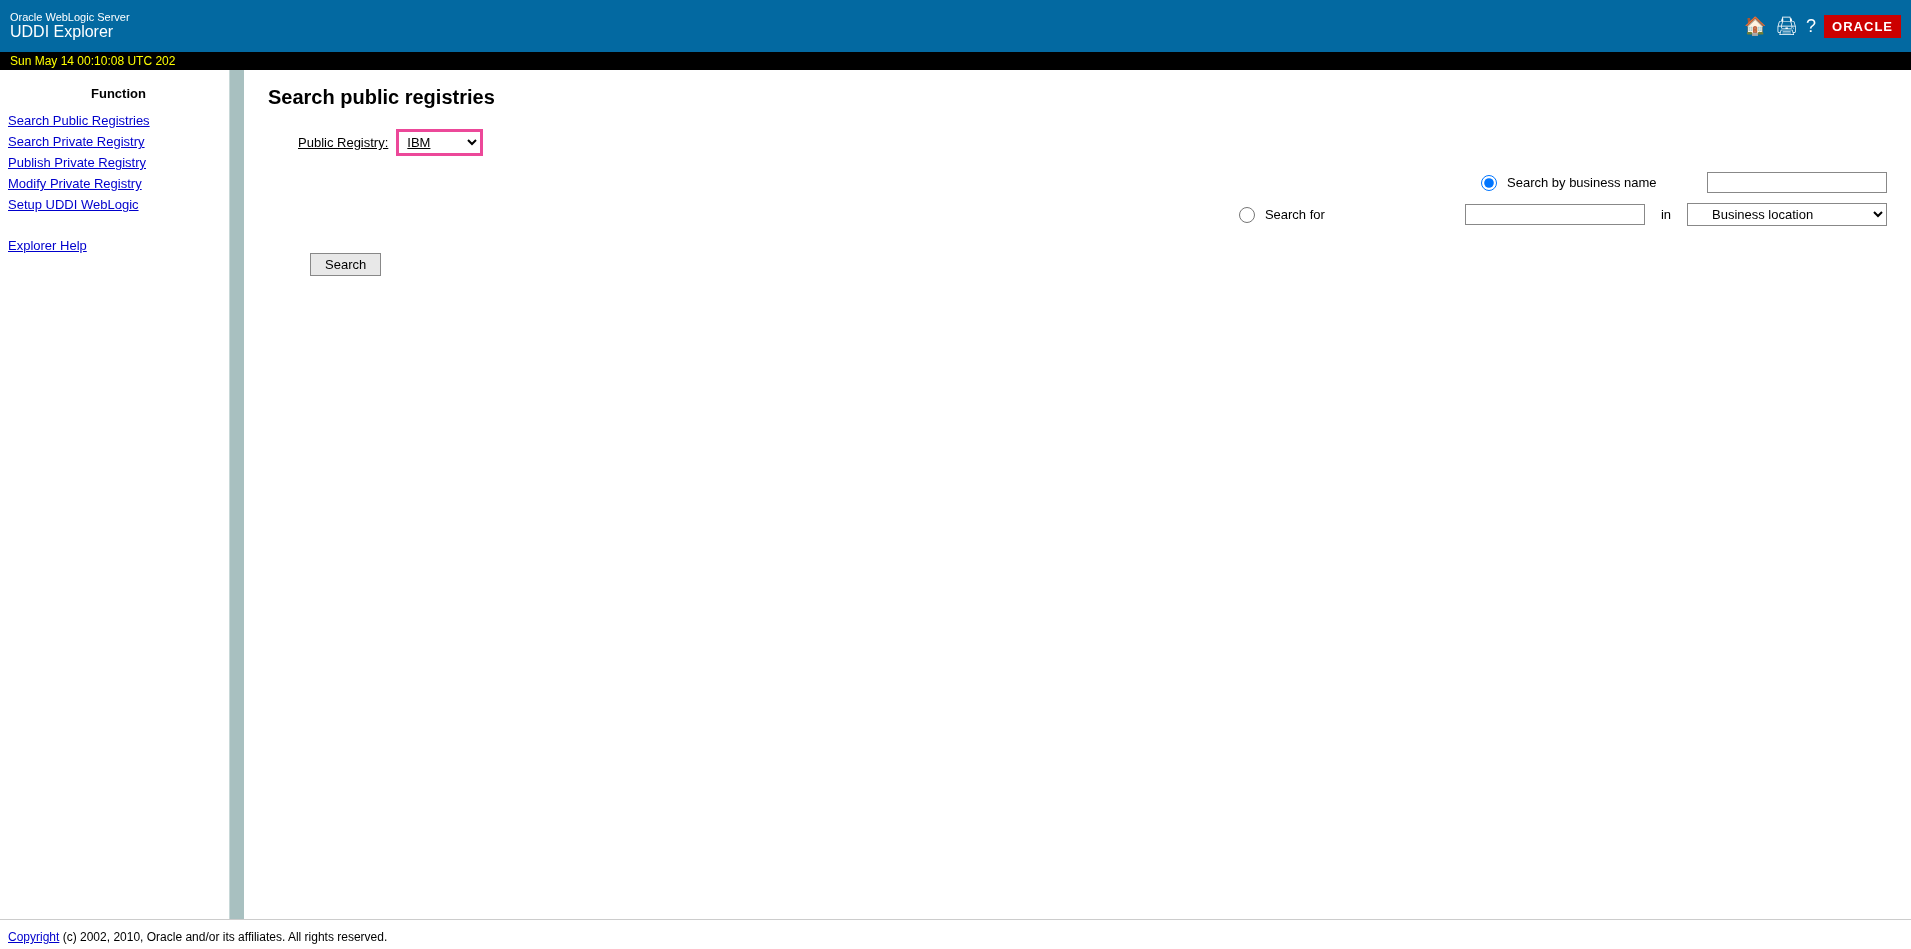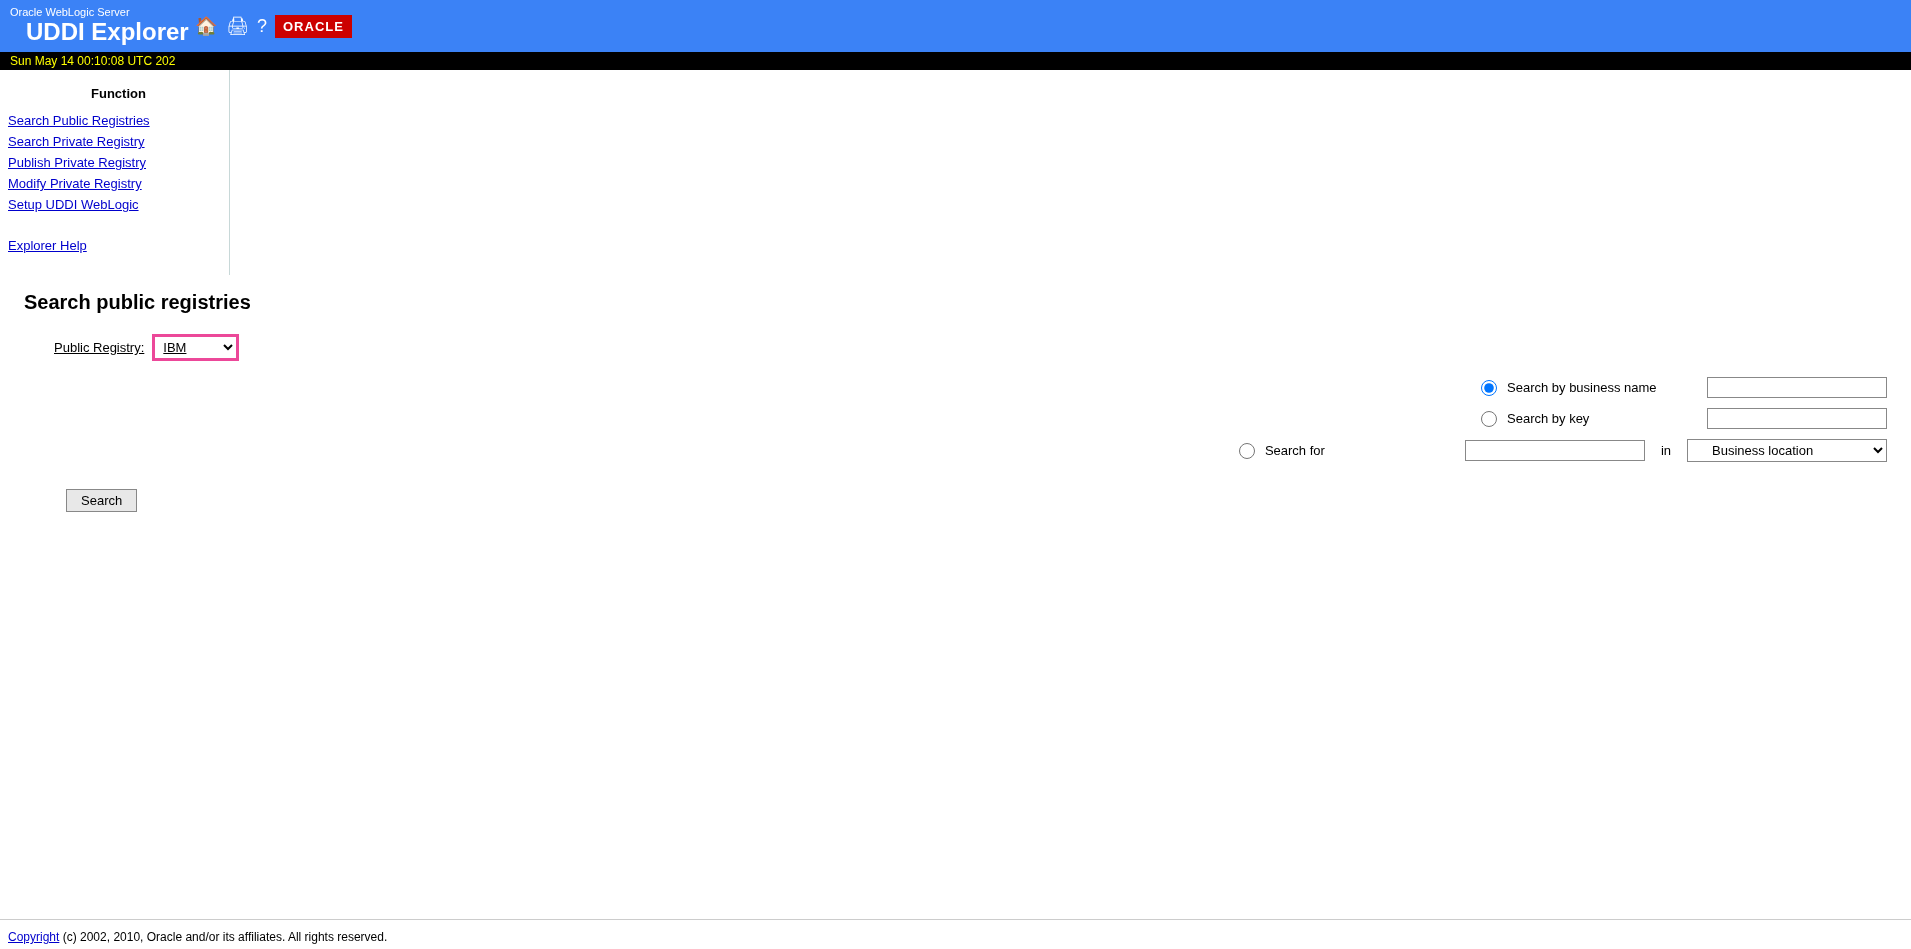--- a/index.html
+++ b/index.html
@@ -6,41 +6,41 @@
 
     body {
       font-family: Arial, sans-serif;
       font-size: 13px;
       background: #ffffff;
       color: #000000;
     }
 
     
     .header {
-      background: #3b82f6;
-      display: flex;
-      align-items: center;
+      background: #0369a1;
+      display: flex;
+      align-items: center;
+      justify-content: space-between;
       padding: 6px 10px;
       min-height: 52px;
       gap: 7px;
     }
 
     .header-left {
       color: #ffffff;
     }
 
     .header-left .app-name {
       font-size: 11px;
       font-weight: normal;
     }
 
     .header-left .app-title {
-      font-size: 24px;
-      font-weight: bold;
-      margin-left: 16px;
+      font-size: 16px;
+      font-weight: normal;
     }
 
     .header-right {
       display: flex;
       align-items: center;
       gap: 8px;
     }
 
     .header-icon {
       color: #ffffff;
@@ -62,21 +62,20 @@
       background: #000000;
       color: #ffff00;
       padding: 2px 10px;
       font-size: 12px;
     }
 
     
     .main-layout {
       display: flex;
       min-height: calc(100vh - 100px);
-      flex-direction: column;
     }
 
     
     .sidebar {
       width: 230px;
       padding: 16px 0 16px 8px;
       flex-shrink: 0;
       border-right: 1px solid #c8d8d8;
     }
 
@@ -263,25 +262,20 @@
           <option>NTT</option>
         </select>
       </div>
 
       <div class="search-row">
         <input type="radio" class="radio-btn" name="search-type" checked="" style="">
         <span class="search-label">Search by business name</span>
         <input type="text" class="search-input" style="">
       </div>
 
-      <div class="search-row">
-        <input type="radio" class="radio-btn" name="search-type" style="">
-        <span class="search-label">Search by key</span>
-        <input type="text" class="search-input" style="">
-      </div>
 
       <div class="search-row">
         <input type="radio" class="radio-btn" name="search-type" style="">
         <span class="search-label">Search for</span>
         <input type="text" class="search-input" style="">
         <span class="in-label">in</span>
         <select class="location-select">
           <option>Business location</option>
           <option>Service name</option>
           <option>Service key</option>

